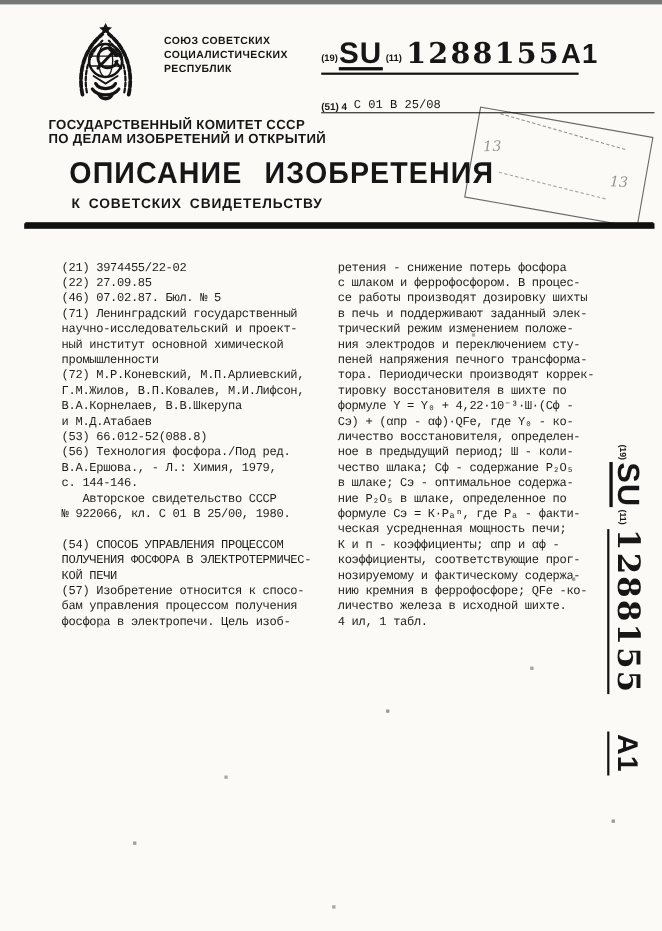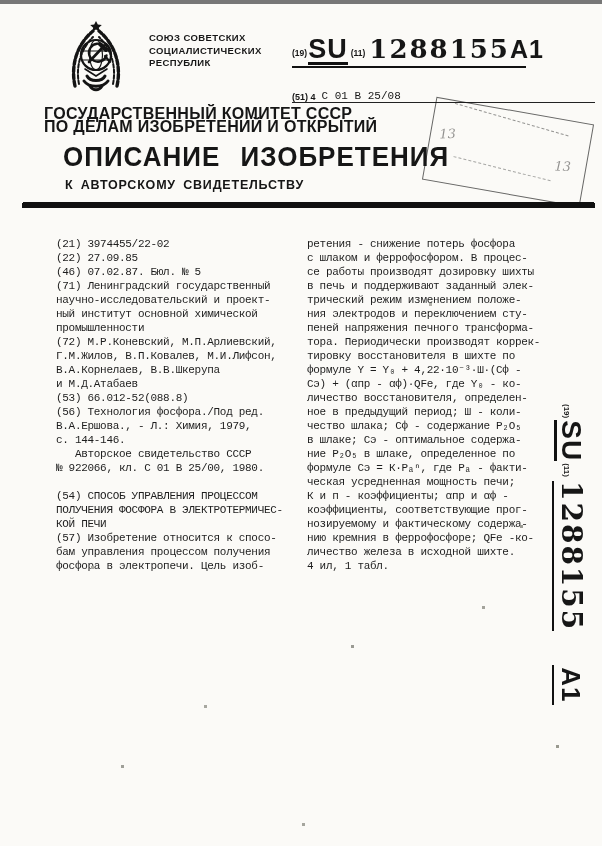--- a/index.html
+++ b/index.html
@@ -32,21 +32,21 @@
   .kind{font-size:25px;font-weight:bold;margin-left:auto;letter-spacing:1px;}
   .ipcrow{
     position:absolute;left:292px;top:82px;width:303px;height:16px;
     border-bottom:1.5px solid #222;
     font-family:"Liberation Mono","DejaVu Sans Mono",monospace;
     font-size:11px;display:flex;gap:6px;align-items:flex-end;
   }
   .ipcrow .tinylabel{font-family:"Liberation Sans",sans-serif;transform:none;font-size:9px;}
   .committee{
     position:absolute;left:44px;top:103px;
-    font-weight:bold;font-size:16px;line-height:13px;letter-spacing:.3px;
+    font-weight:bold;font-size:12px;line-height:13px;letter-spacing:.3px;
     white-space:pre-wrap;
   }
   
   .stamp{
     position:absolute;left:428px;top:106px;width:158px;height:82px;
     border:1.6px solid rgba(20,20,20,.75);
     transform:rotate(10deg);
     opacity:.85;
   }
   .stamp .inline1{position:absolute;left:18px;top:8px;width:118px;border-top:1.3px dashed rgba(30,30,30,.55);transform:rotate(6deg);}
@@ -152,21 +152,21 @@
 ПО ДЕЛАМ ИЗОБРЕТЕНИЙ И ОТКРЫТИЙ</div>
 
   <div class="stamp">
     <div class="inline1"></div>
     <div class="inline2"></div>
     <span class="mark left">13</span>
     <span class="mark right">13</span>
   </div>
 
   <div class="doc-title">ОПИСАНИЕ ИЗОБРЕТЕНИЯ</div>
-  <div class="doc-subtitle">К АВТОРСКОМУ СВИДЕТЕЛЬСТВУ</div>
+  <div class="doc-subtitle">К СОВЕТСКИХ СВИДЕТЕЛЬСТВУ</div>
   <div class="rule"></div>
 
   <div class="cols">
     <div class="col">(21) 3974455/22-02
 (22) 27.09.85
 (46) 07.02.87. Бюл. № 5
 (71) Ленинградский государственный
 научно-исследовательский и проект-
 ный институт основной химической
 промышленности

